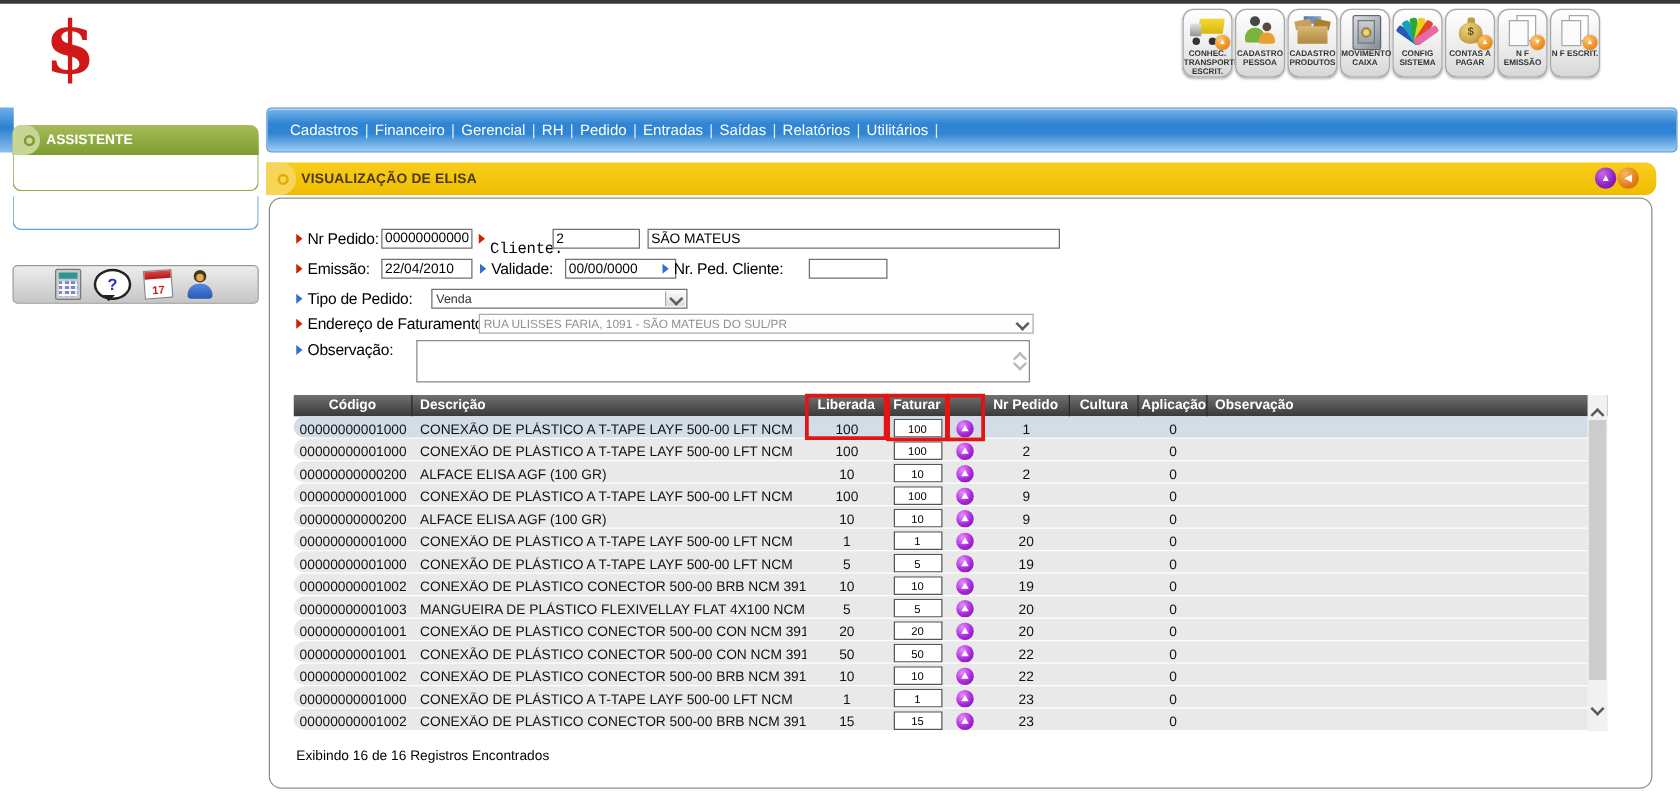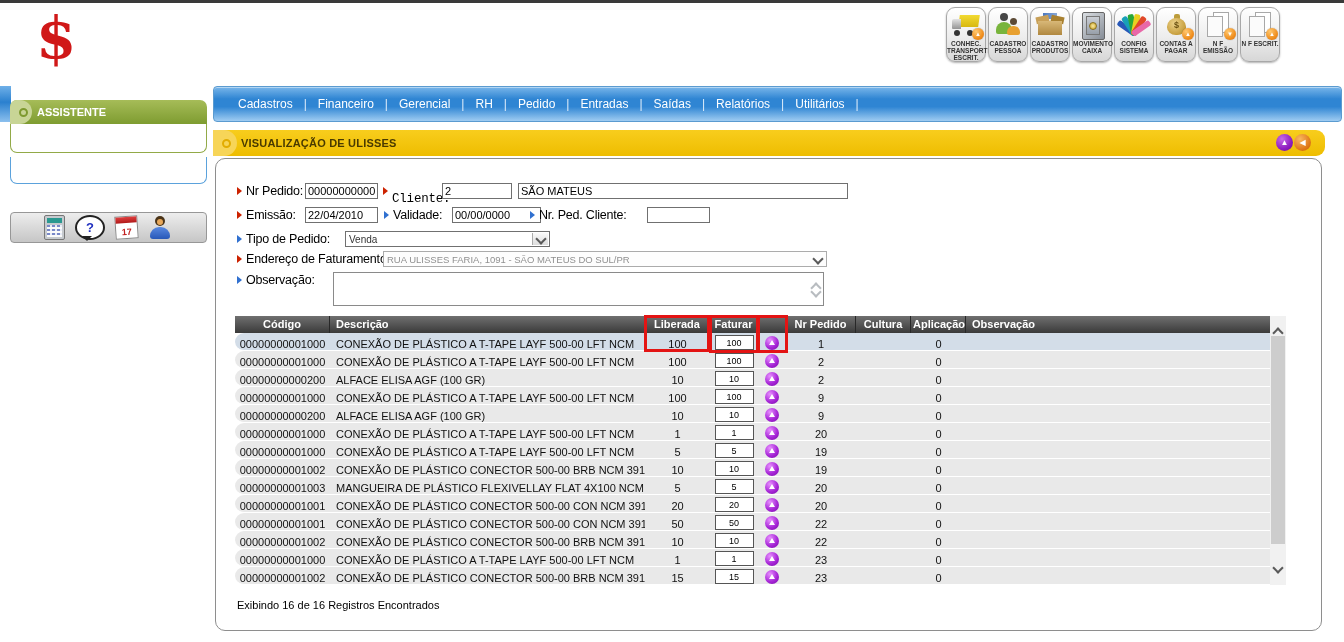--- a/index.html
+++ b/index.html
@@ -48,21 +48,21 @@
   .i-bag .kn{position:absolute;left:14px;top:3px;width:6px;height:6px;background:#bc9c3c;border-radius:2px;}
   .i-bag .ds{position:absolute;left:7px;top:9px;width:19px;text-align:center;font-size:9px;font-weight:bold;color:#6a5010;}
   .i-doc .p2{position:absolute;left:11px;top:1px;width:14px;height:19px;background:#fff;border:1px solid #a8a8a8;}
   .i-doc .p1{position:absolute;left:5px;top:5px;width:14px;height:19px;background:#fbfbfb;border:1px solid #a8a8a8;}
 
   
   .menu-stub{left:0;top:86px;width:11px;height:36px;background:linear-gradient(180deg,#6fb0e8,#2a80cf 45%,#8cc0ee);}
   .menu-bar{left:213px;top:86px;width:1129px;height:36px;border-radius:4px;border:1px solid #5b9bd0;box-sizing:border-box;
     background:linear-gradient(180deg,#79b6ea 0%,#2f85d3 35%,#2f85d3 58%,#9fccf2 100%);
     display:flex;align-items:center;padding-left:14px;box-shadow:inset 0 1px 0 rgba(255,255,255,.45);}
-  .menu-item{color:#fff;font-size:12px;margin:0 10px;cursor:pointer;white-space:nowrap;text-align:center;}
+  .menu-item{color:#fff;font-size:12px;margin:0 4px;cursor:pointer;white-space:nowrap;text-align:center;}
   .menu-sep{color:#ddecfa;font-size:12px;margin:0 1px;}
 
   
   .title-bar{left:213px;top:130px;width:1112px;height:26px;border-radius:0 9px 9px 0;
     background:linear-gradient(#f8cd1d,#eebd00);display:flex;align-items:center;}
   .title-tab{position:absolute;left:0;top:0;width:24px;height:26px;background:#f7d558;border-radius:0 13px 13px 0;}
   .title-ring{position:absolute;left:9px;top:9px;width:5px;height:5px;border-radius:50%;border:2px solid #e2ac00;}
   .title-text{margin-left:28px;font-size:11px;font-weight:bold;color:#493a00;letter-spacing:.2px;}
   .title-btns{position:absolute;right:14px;top:4px;display:flex;}
   .round-btn{width:17px;height:17px;border-radius:50%;display:flex;align-items:center;justify-content:center;
@@ -252,21 +252,21 @@
     <span class="menu-item">Relatórios</span>
     <span class="menu-sep">|</span>
     <span class="menu-item">Utilitários</span>
     <span class="menu-sep">|</span>
   </div>
 
 <div class="abs title-bar">
   <div class="title-tab">
     <div class="title-ring"></div>
   </div>
-  <div class="title-text">VISUALIZAÇÃO DE ULISSES</div>
+  <div class="title-text">VISUALIZAÇÃO DE ELISA</div>
   <div class="title-btns">
     <div class="round-btn rb-purple">
         <span>▲</span>
       </div>
     <div class="round-btn rb-orange">
         <span>◀</span>
       </div>
   </div>
 </div>
 

